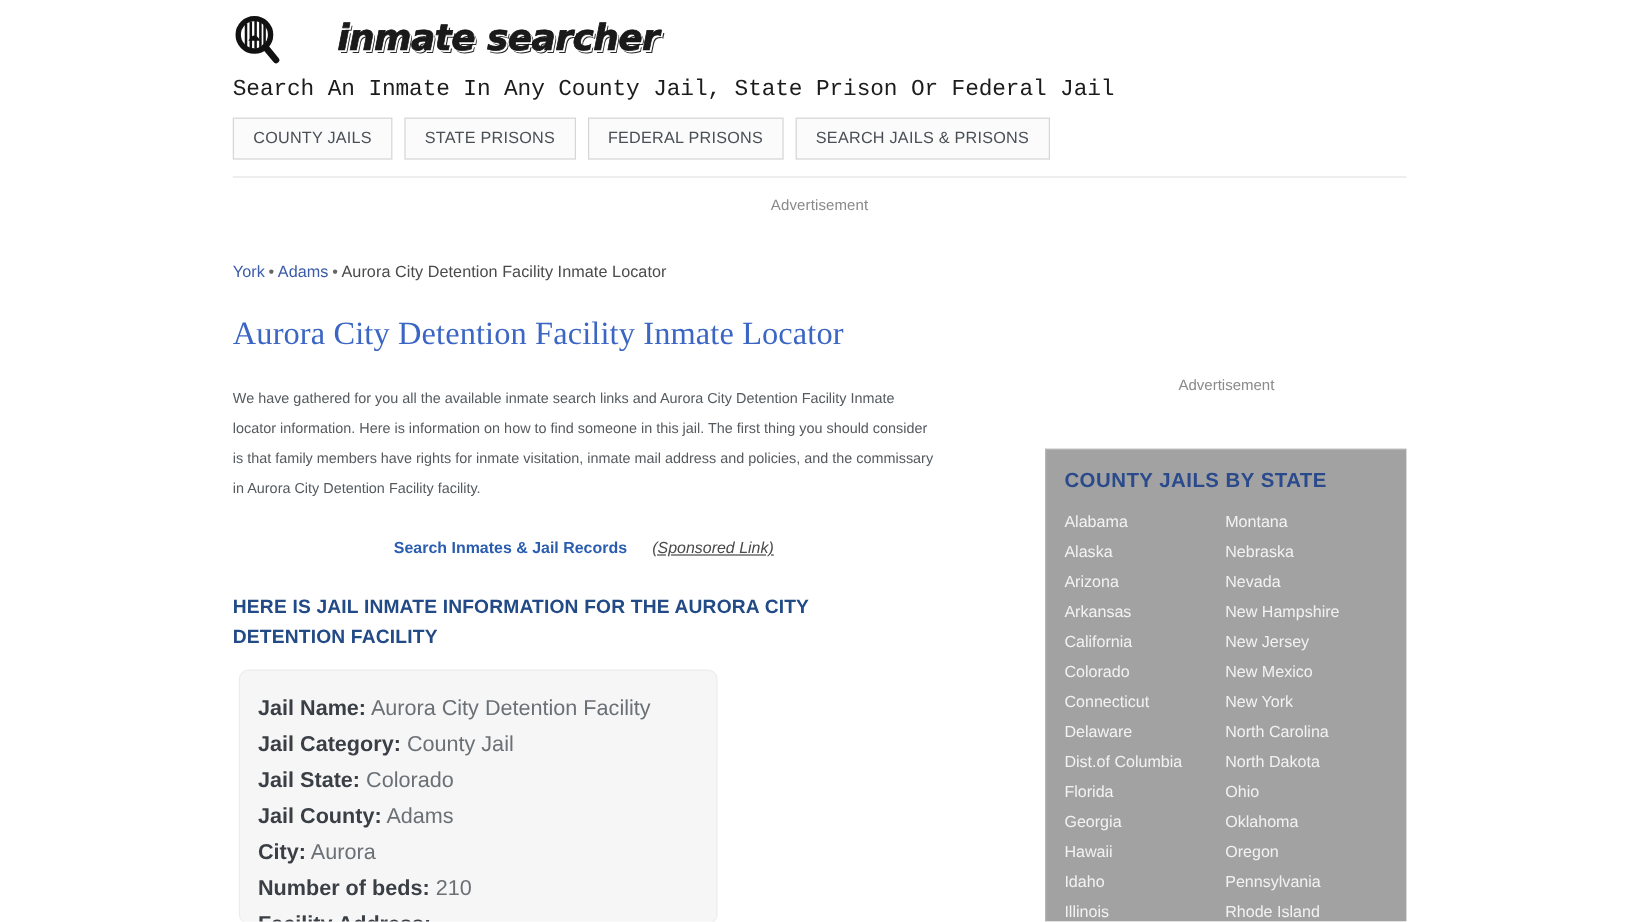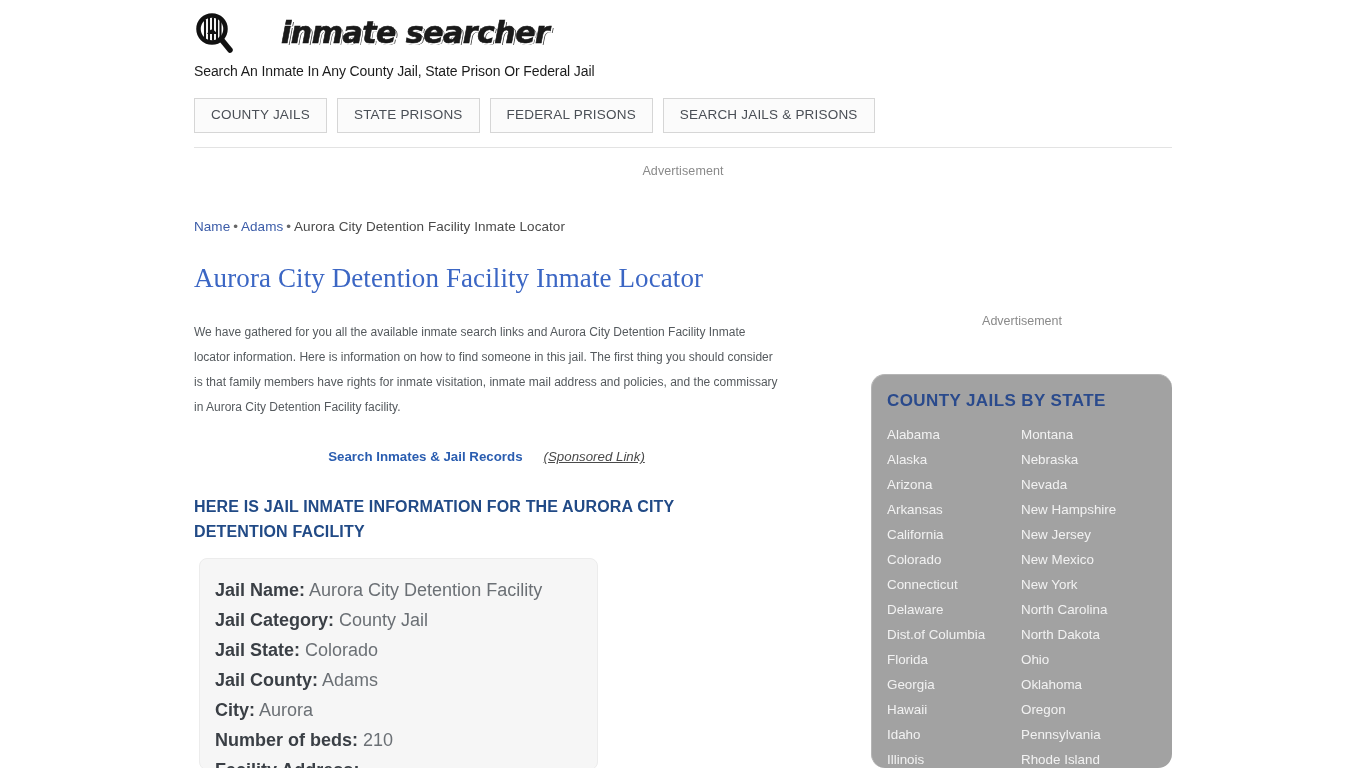--- a/index.html
+++ b/index.html
@@ -43,25 +43,26 @@
     font-style: italic;
     font-size: 30px;
     letter-spacing: -0.5px;
     color: #1a1a1a;
     line-height: 1;
     margin-left: 2px;
     -webkit-text-stroke: 0.6px #111;
     text-shadow: 1.5px 1.5px 0 #ffffff, 2.2px 2.2px 0 #2a2a2a;
   }
   .tagline {
-    font-size: 14px;
+    font-size: 19px;
     color: #1c1c1c;
     margin-top: 7px;
     letter-spacing: -0.1px;
     white-space: nowrap;
+    font-family: Liberation Mono, monospace;
   }
 
   
   .nav {
     position: absolute;
     left: 194px;
     top: 98px;
     display: flex;
     gap: 10px;
   }
@@ -207,21 +208,20 @@
   .state-box {
     position: absolute;
     left: 871px;
     top: 374px;
     width: 301px;
     height: 394px;
     background: #a2a2a2;
     border-top: 1px solid #b5b5b5;
     border-left: 1px solid #b5b5b5;
     overflow: hidden;
-    border-radius: 14px;
   }
   .state-box-title {
     margin: 16px 0 0 15px;
     font-size: 17px;
     font-weight: bold;
     color: #2a4a8c;
     letter-spacing: 0.4px;
     text-transform: uppercase;
   }
   .state-cols {
@@ -274,21 +274,21 @@
     <div class="nav-btn">COUNTY JAILS</div>
     <div class="nav-btn">STATE PRISONS</div>
     <div class="nav-btn">FEDERAL PRISONS</div>
     <div class="nav-btn">SEARCH JAILS &amp; PRISONS</div>
   </div>
   <div class="nav-rule"></div>
 
   <div class="top-ad-label">Advertisement</div>
 
   <div class="breadcrumb">
-    <a>Name</a><span class="sep">•</span><a>Adams</a><span class="sep">•</span><span class="current">Aurora City Detention Facility Inmate Locator</span>
+    <a>York</a><span class="sep">•</span><a>Adams</a><span class="sep">•</span><span class="current">Aurora City Detention Facility Inmate Locator</span>
   </div>
 
   <div class="main">
     <h1 class="page-title">Aurora City Detention Facility Inmate Locator</h1>
     <p class="intro">We have gathered for you all the available inmate search links and Aurora City Detention Facility Inmate locator information. Here is information on how to find someone in this jail. The first thing you should consider is that family members have rights for inmate visitation, inmate mail address and policies, and the commissary in Aurora City Detention Facility facility.</p>
     <div class="sponsored">
       <a>Search Inmates &amp; Jail Records</a><span class="tag">(Sponsored Link)</span>
     </div>
     <h2 class="section-heading">HERE IS JAIL INMATE INFORMATION FOR THE AURORA CITY DETENTION FACILITY</h2>
   </div>

